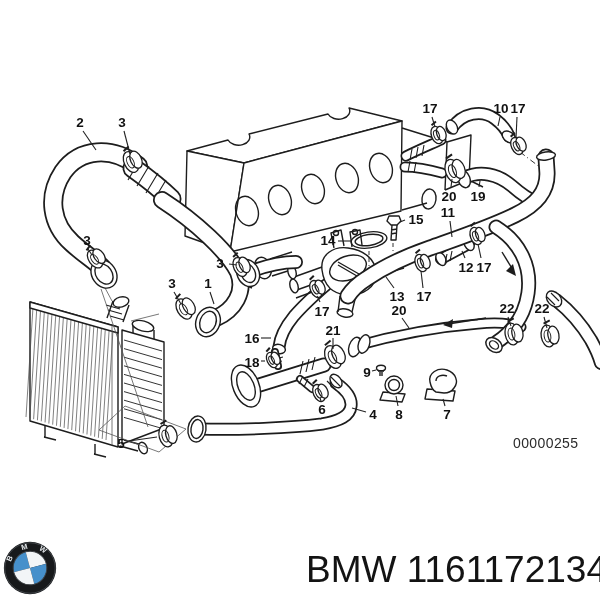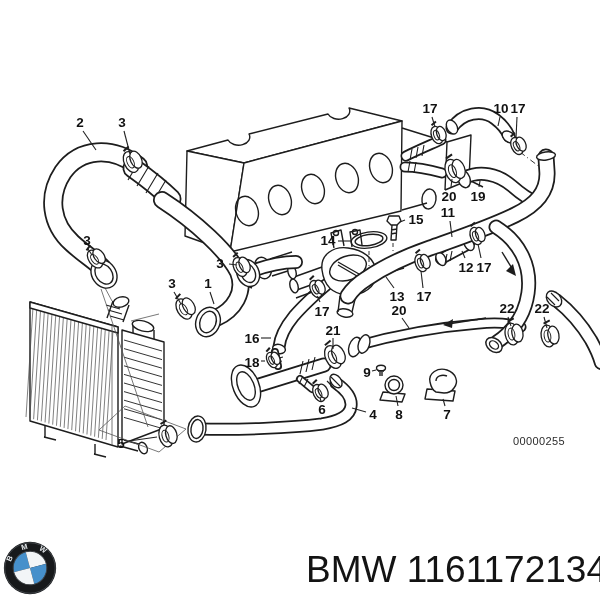--- a/index.html
+++ b/index.html
@@ -10,21 +10,21 @@
   #diagram-svg{position:absolute;left:0;top:0;}
   .ln{stroke:#1d1d1d;stroke-width:1.4;fill:none;stroke-linejoin:round;}
   .lnf{stroke:#1d1d1d;stroke-width:1.4;fill:#ffffff;stroke-linejoin:round;}
   .thin{stroke:#555;stroke-width:0.8;fill:none;}
   .rib{stroke:#1d1d1d;stroke-width:1.1;fill:none;}
   .dash{stroke:#333;stroke-width:1;fill:none;stroke-dasharray:4 3;}
   .dashdot{stroke:#333;stroke-width:1;fill:none;stroke-dasharray:6 3 1 3;}
   .callout-text{font-size:13.5px;font-weight:bold;fill:#111;text-anchor:middle;}
   .leader{stroke:#222;stroke-width:1.1;}
   .doc-number{
-    position:absolute;left:513px;top:435px;font-size:11px;color:#2b2b2b;
+    position:absolute;left:513px;top:435px;font-size:14px;color:#2b2b2b;
     letter-spacing:0.4px;
   }
   .part-text{
     position:absolute;left:306px;top:549px;font-size:37px;color:#131313;
     white-space:nowrap;
   }
   .bmw-logo{position:absolute;left:2px;top:539px;width:56px;height:58px;}
 </style>
 </head>
 <body>

